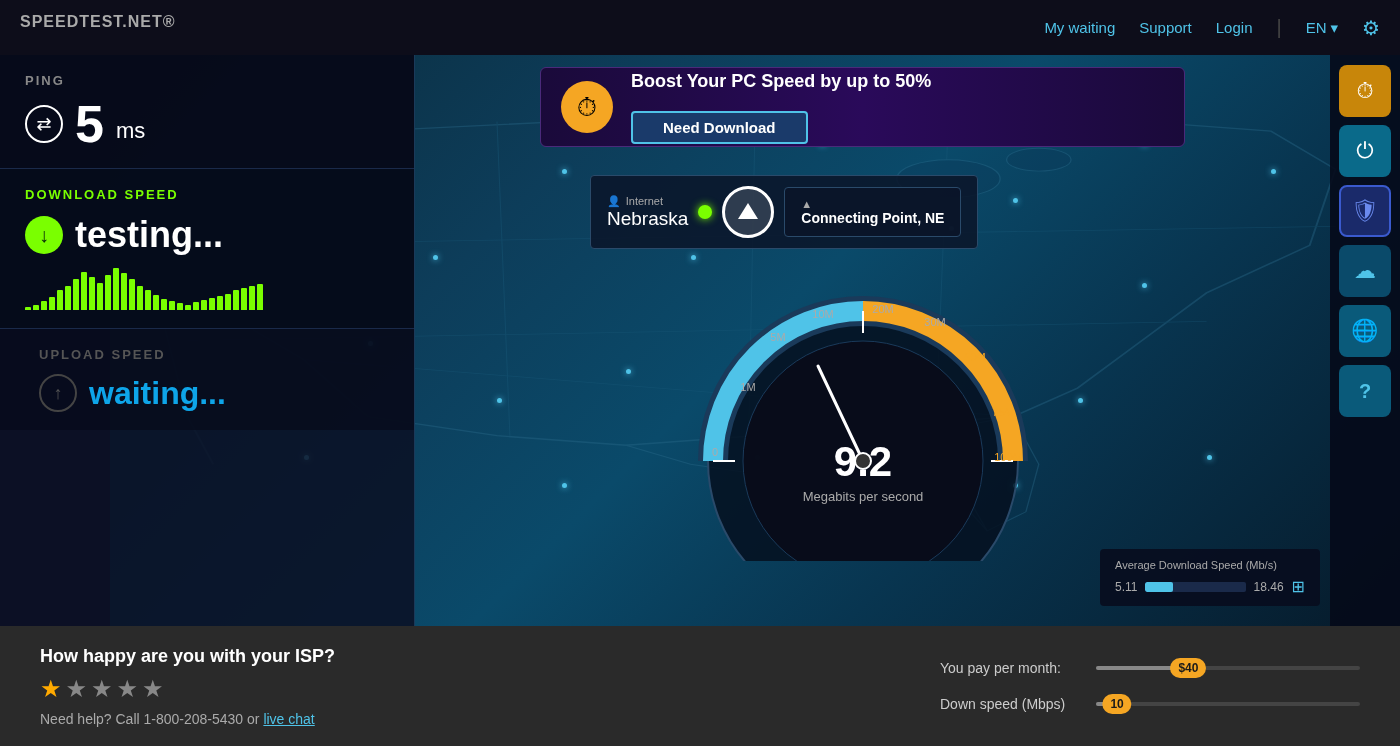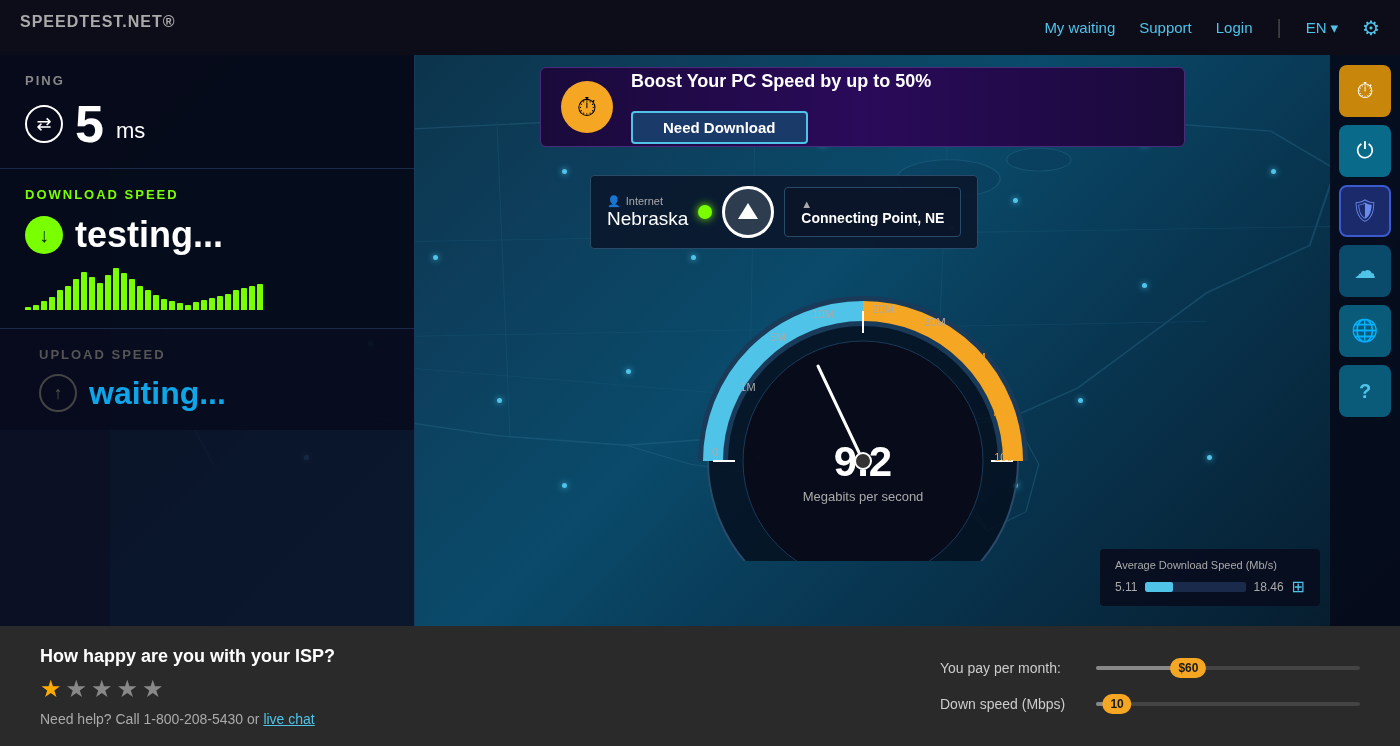--- a/index.html
+++ b/index.html
@@ -732,21 +732,21 @@
       <span id="help-link">live chat</span>
     </div>
   </div>
 
   <div id="pricing-section">
     <div class="pricing-row">
       <span class="pricing-label">You pay per month:</span>
       <div class="pricing-slider-container">
         <div class="pricing-slider-track">
           <div class="pricing-slider-fill" style="width:35%"></div>
-          <div class="pricing-thumb" style="left:35%">$60</div>
+          <div class="pricing-thumb" style="left:35%">$40</div>
         </div>
       </div>
     </div>
     <div class="pricing-row">
       <span class="pricing-label">Down speed (Mbps)</span>
       <div class="pricing-slider-container">
         <div class="pricing-slider-track">
           <div class="pricing-slider-fill" style="width:8%"></div>
           <div class="pricing-thumb" style="left:8%">10</div>
         </div>

